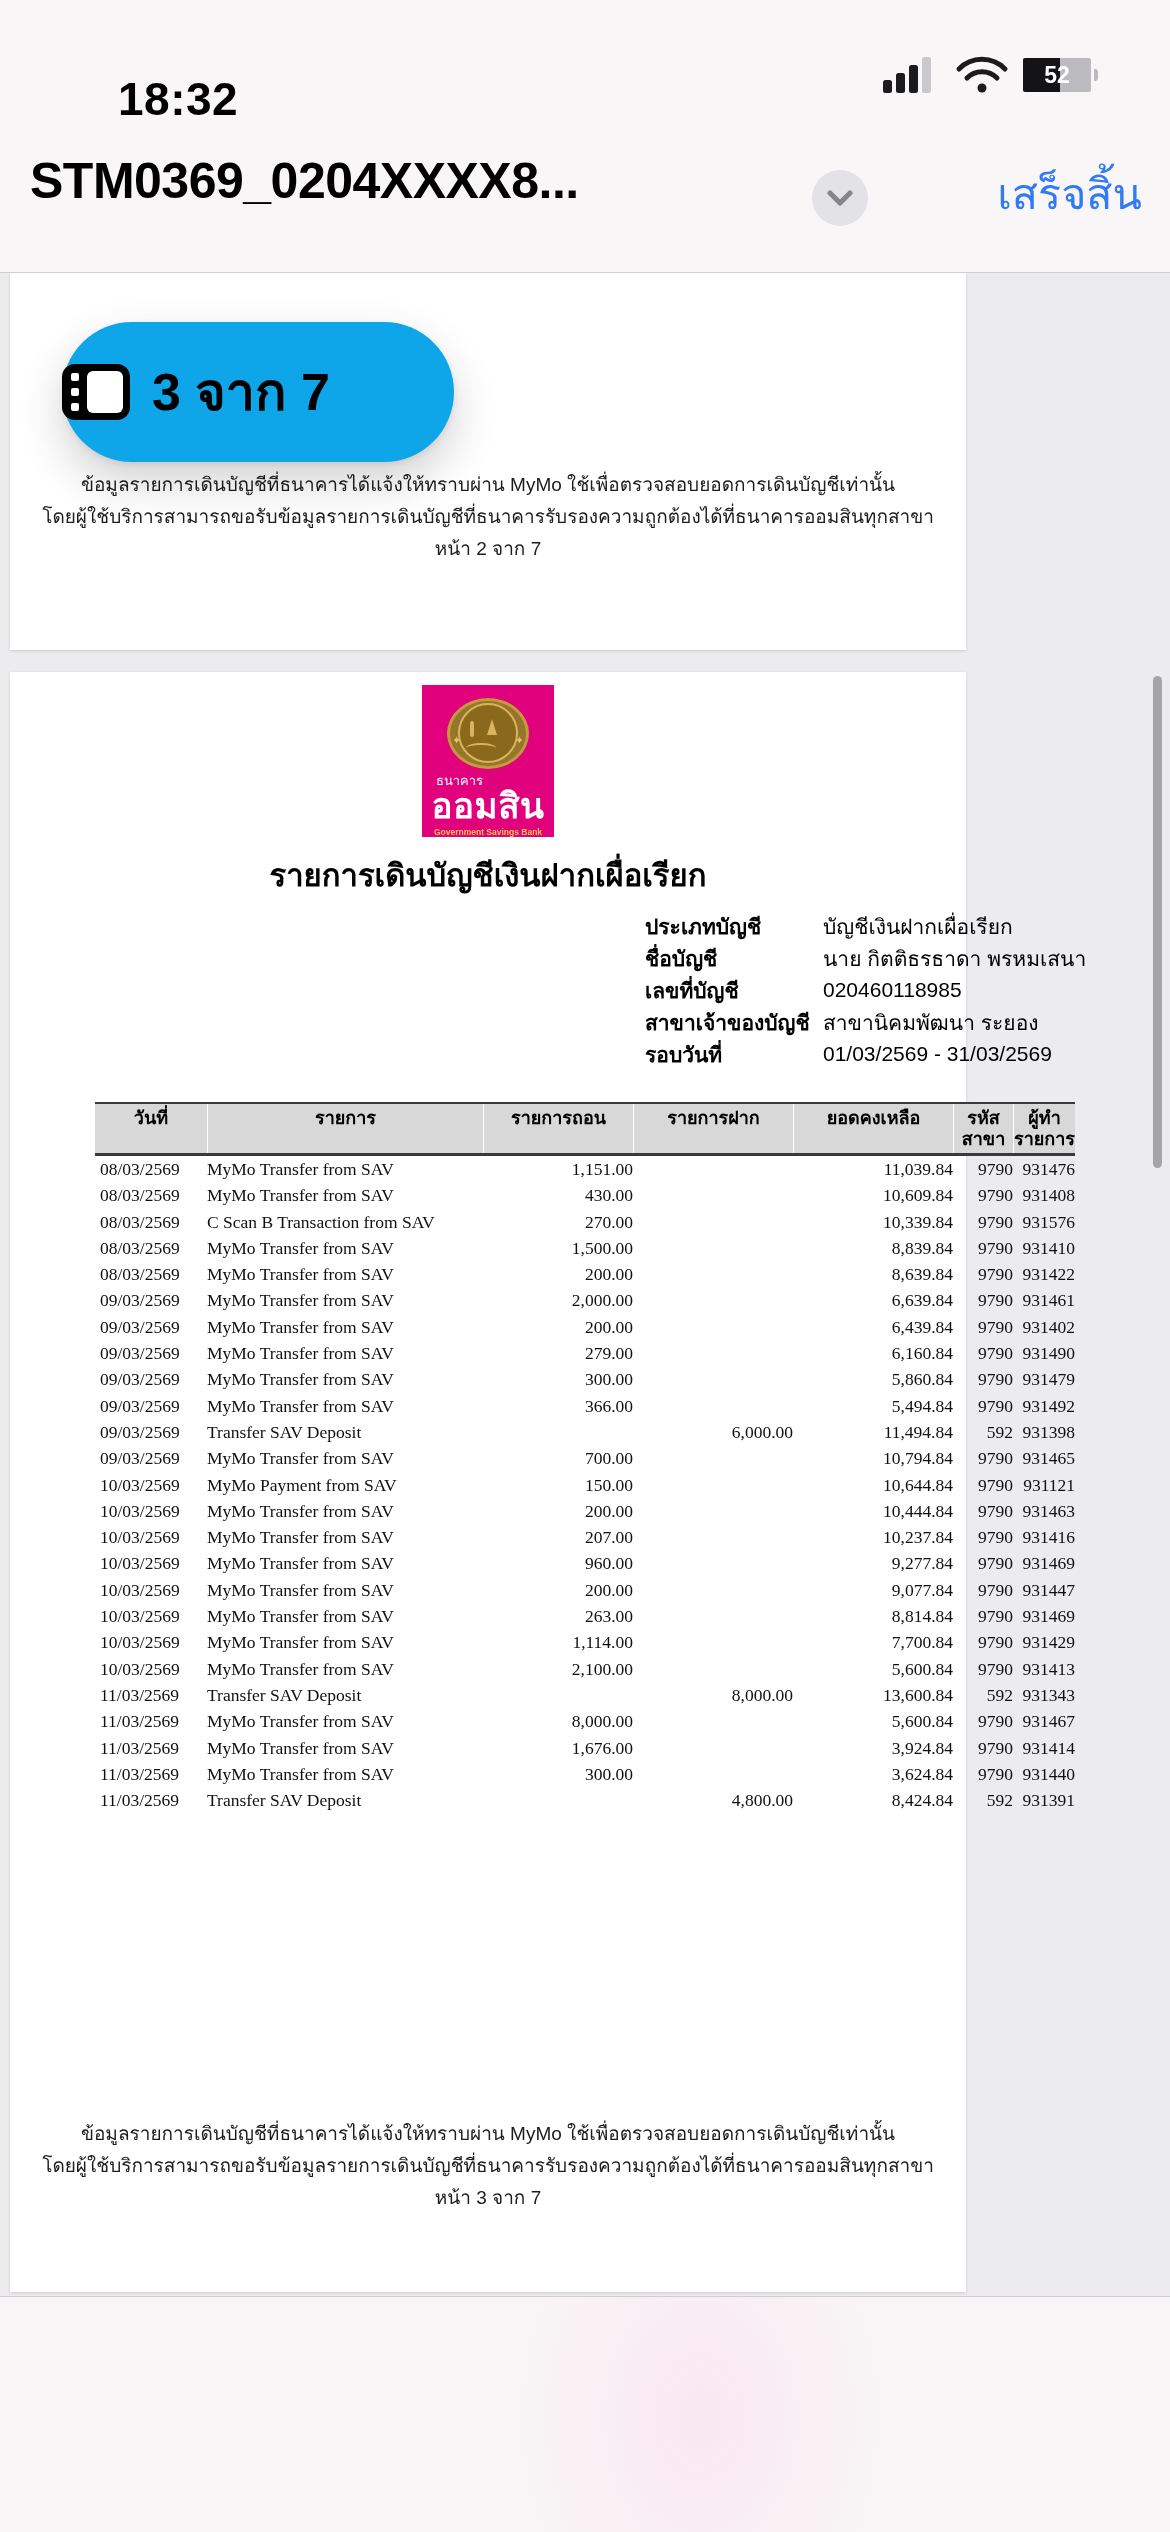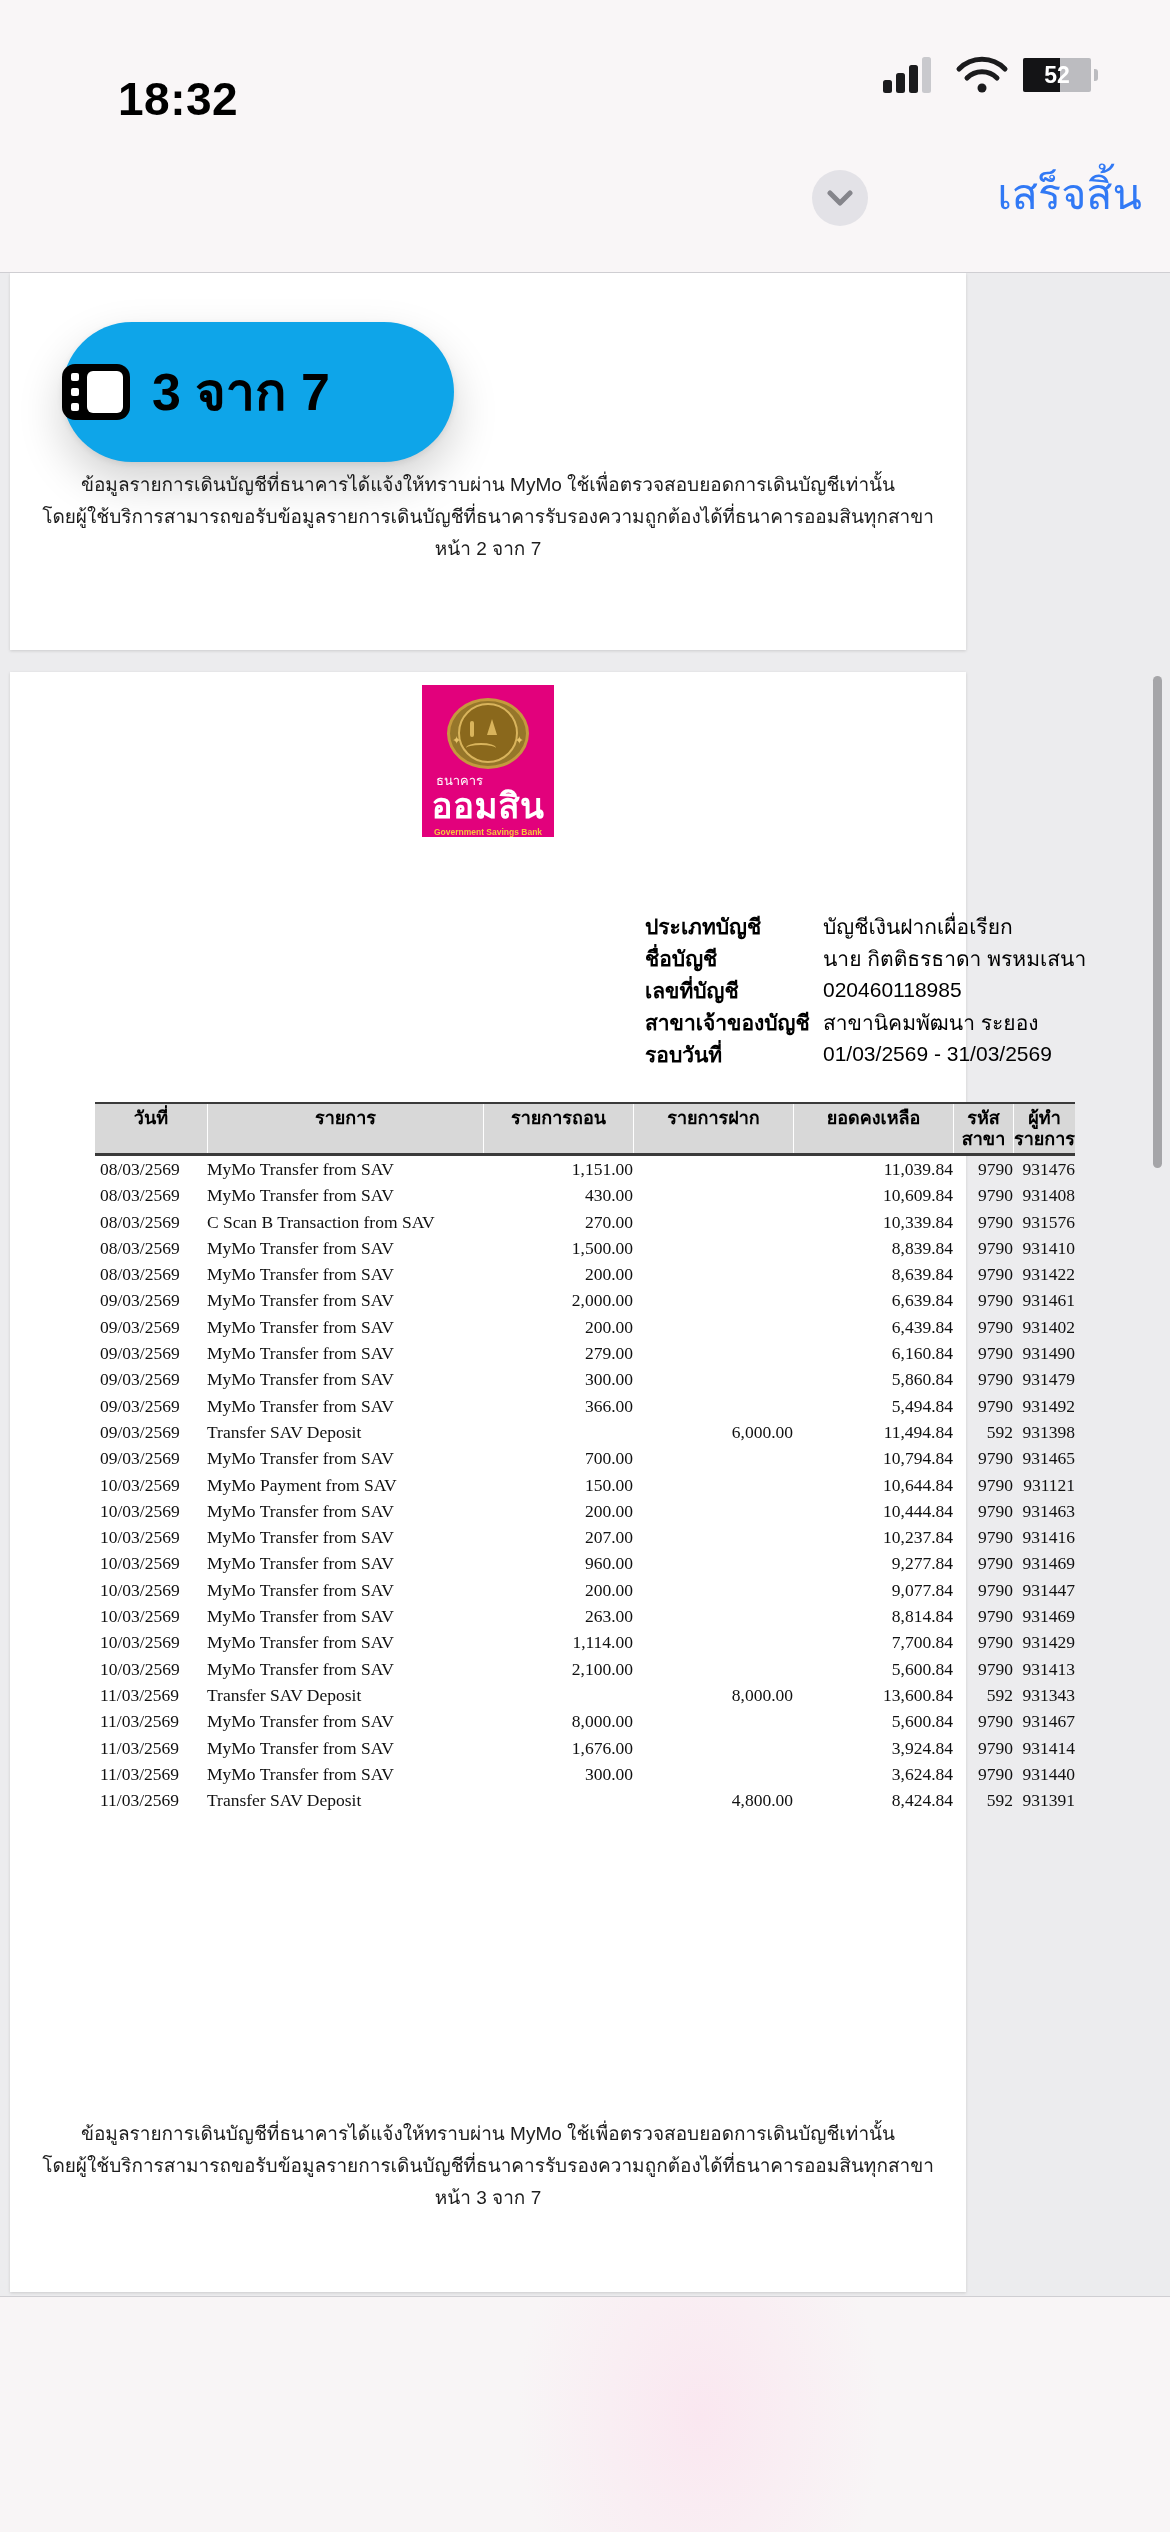--- a/index.html
+++ b/index.html
@@ -94,20 +94,21 @@
         <circle cx="27" cy="32" r="4.5" fill="#1b1b1d" stroke="none"></circle>
       </svg>
     </span>
     <span class="battery">
       <span class="fill"></span>
       <span class="pct">52</span>
     </span>
     <span class="battery-cap"></span>
   </div>
 
+  <div class="nav-title">STM0369_0204XXXX8...</div>
   <div class="chevron-btn">
     <span>
       <svg width="26" height="16" viewBox="0 0 26 16" fill="none" stroke="#85858b" stroke-width="5" stroke-linecap="round" stroke-linejoin="round">
         <polyline points="3,3 13,13 23,3"></polyline>
       </svg>
     </span>
   </div>
   <button class="done-btn">เสร็จสิ้น</button>
 </div>
 
@@ -137,20 +138,21 @@
         <span class="gem gr">✦</span>
       <span class="chedi"></span>
         <span class="fig"></span>
         <span class="base"></span>
     </div>
     <div class="th-s">ธนาคาร</div>
     <div class="th-l">ออมสิน</div>
     <div class="en">Government Savings Bank</div>
   </div>
 
+  <div class="stmt-title">รายการเดินบัญชีเงินฝากเผื่อเรียก</div>
 
   <div class="account-info">
       <div class="acc-row">
         <span class="acc-label">ประเภทบัญชี</span>
         <span class="acc-value">บัญชีเงินฝากเผื่อเรียก</span>
       </div>
       <div class="acc-row">
         <span class="acc-label">ชื่อบัญชี</span>
         <span class="acc-value">นาย กิตติธรธาดา พรหมเสนา</span>
       </div>

